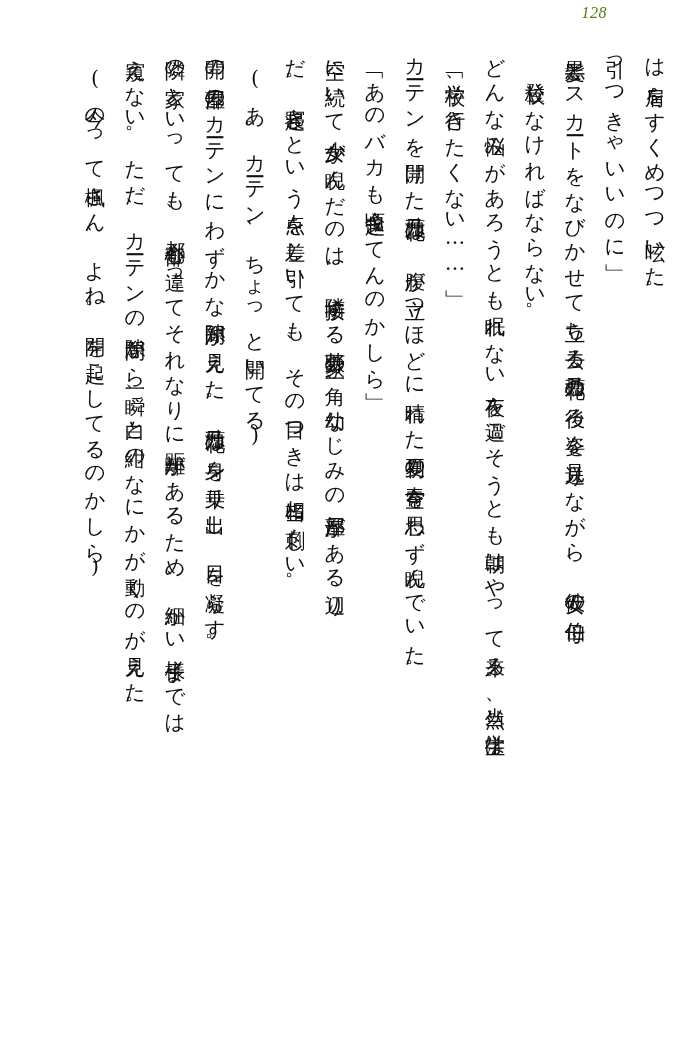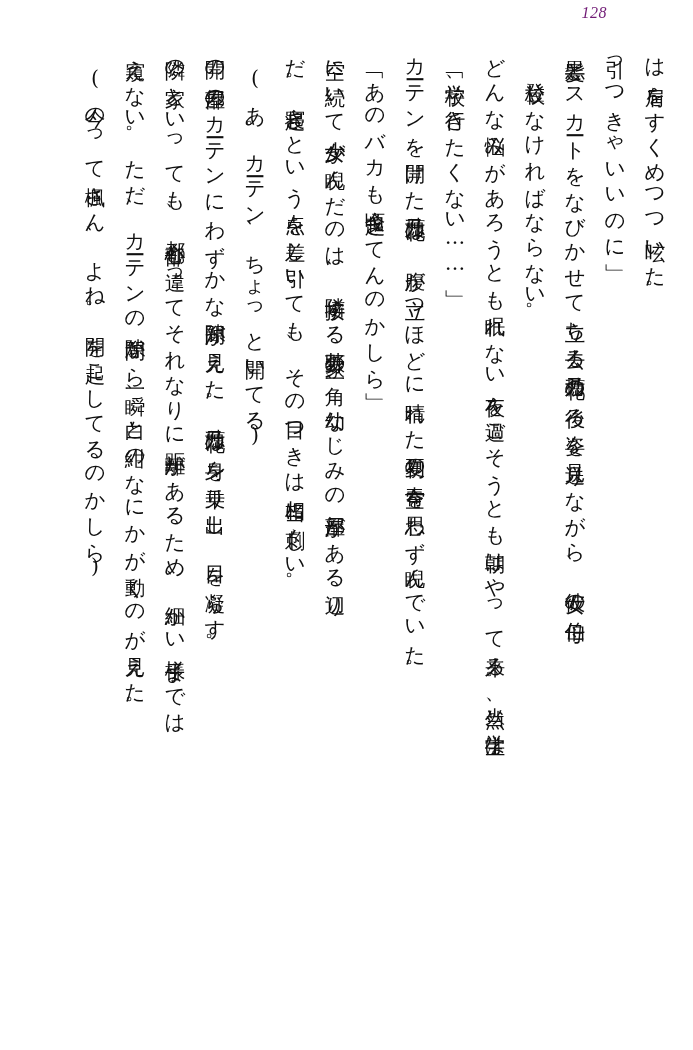--- a/index.html
+++ b/index.html
@@ -23,21 +23,21 @@
     box-sizing: border-box;
   }
 
   .page-number {
     position: absolute;
     top: 4px;
     right: 86px;
     font-family: "Liberation Serif", "DejaVu Serif", serif;
     font-style: italic;
     font-size: 16px;
-    color: #701a75;
+    color: #4d7c0f;
     letter-spacing: 0.5px;
   }
 
   .text-body {
     position: absolute;
     top: 44px;
     left: 28px;
     right: 28px;
     height: 960px;
     display: flex;

